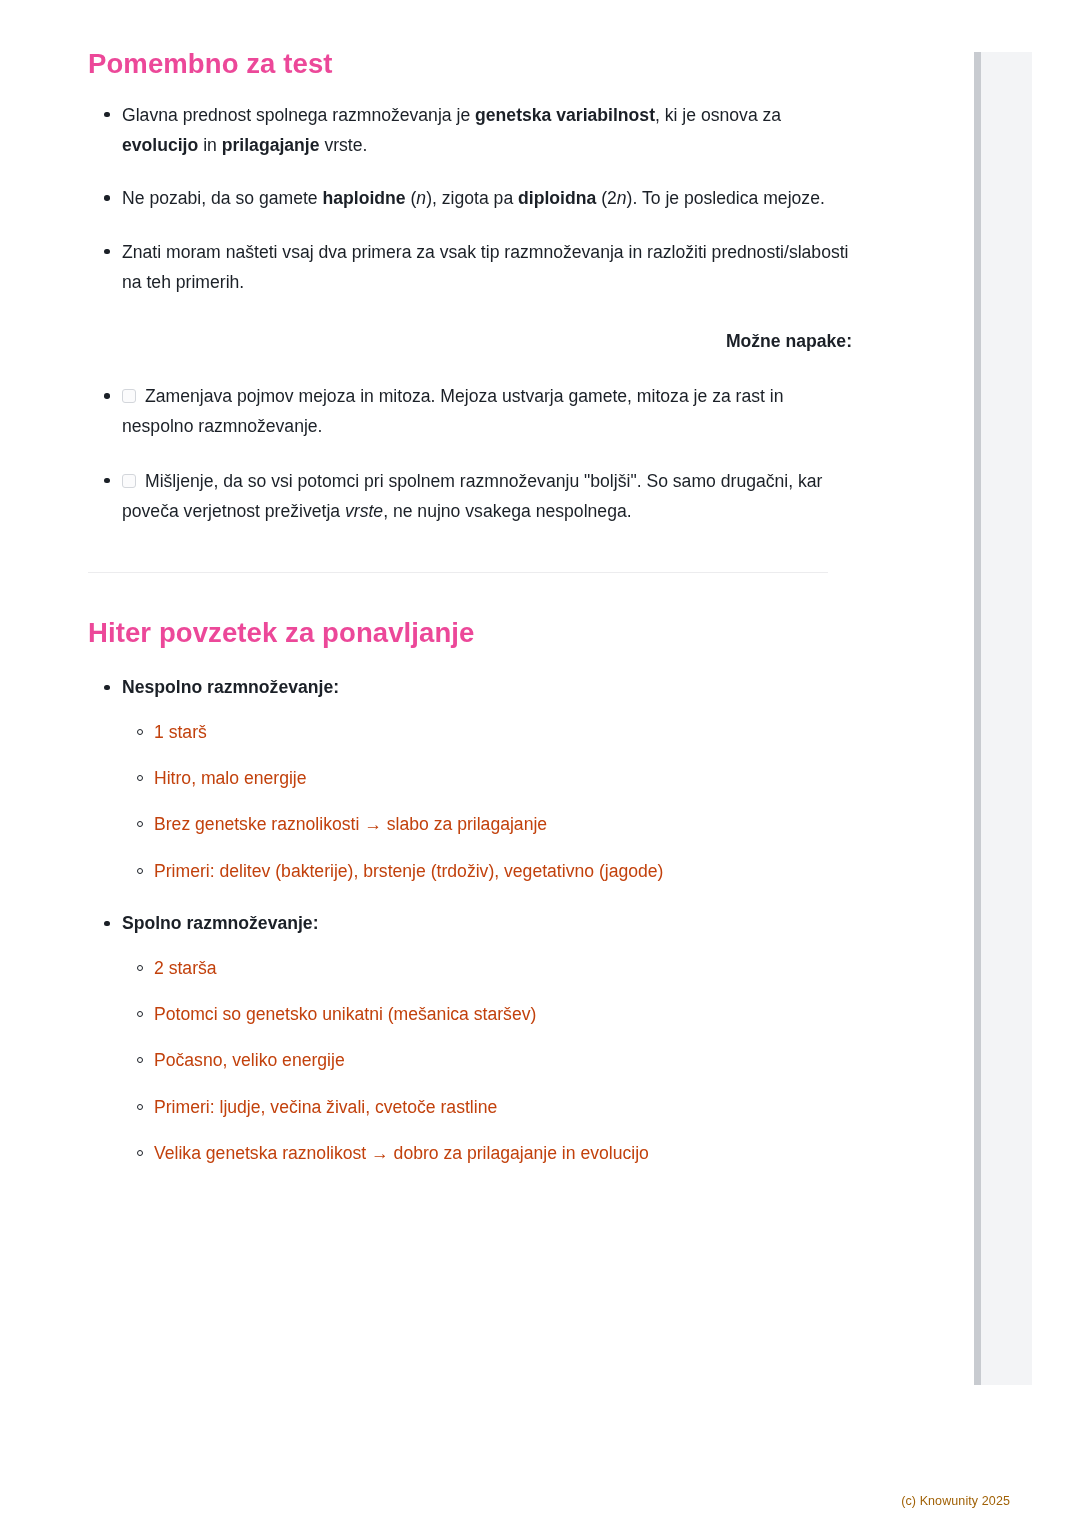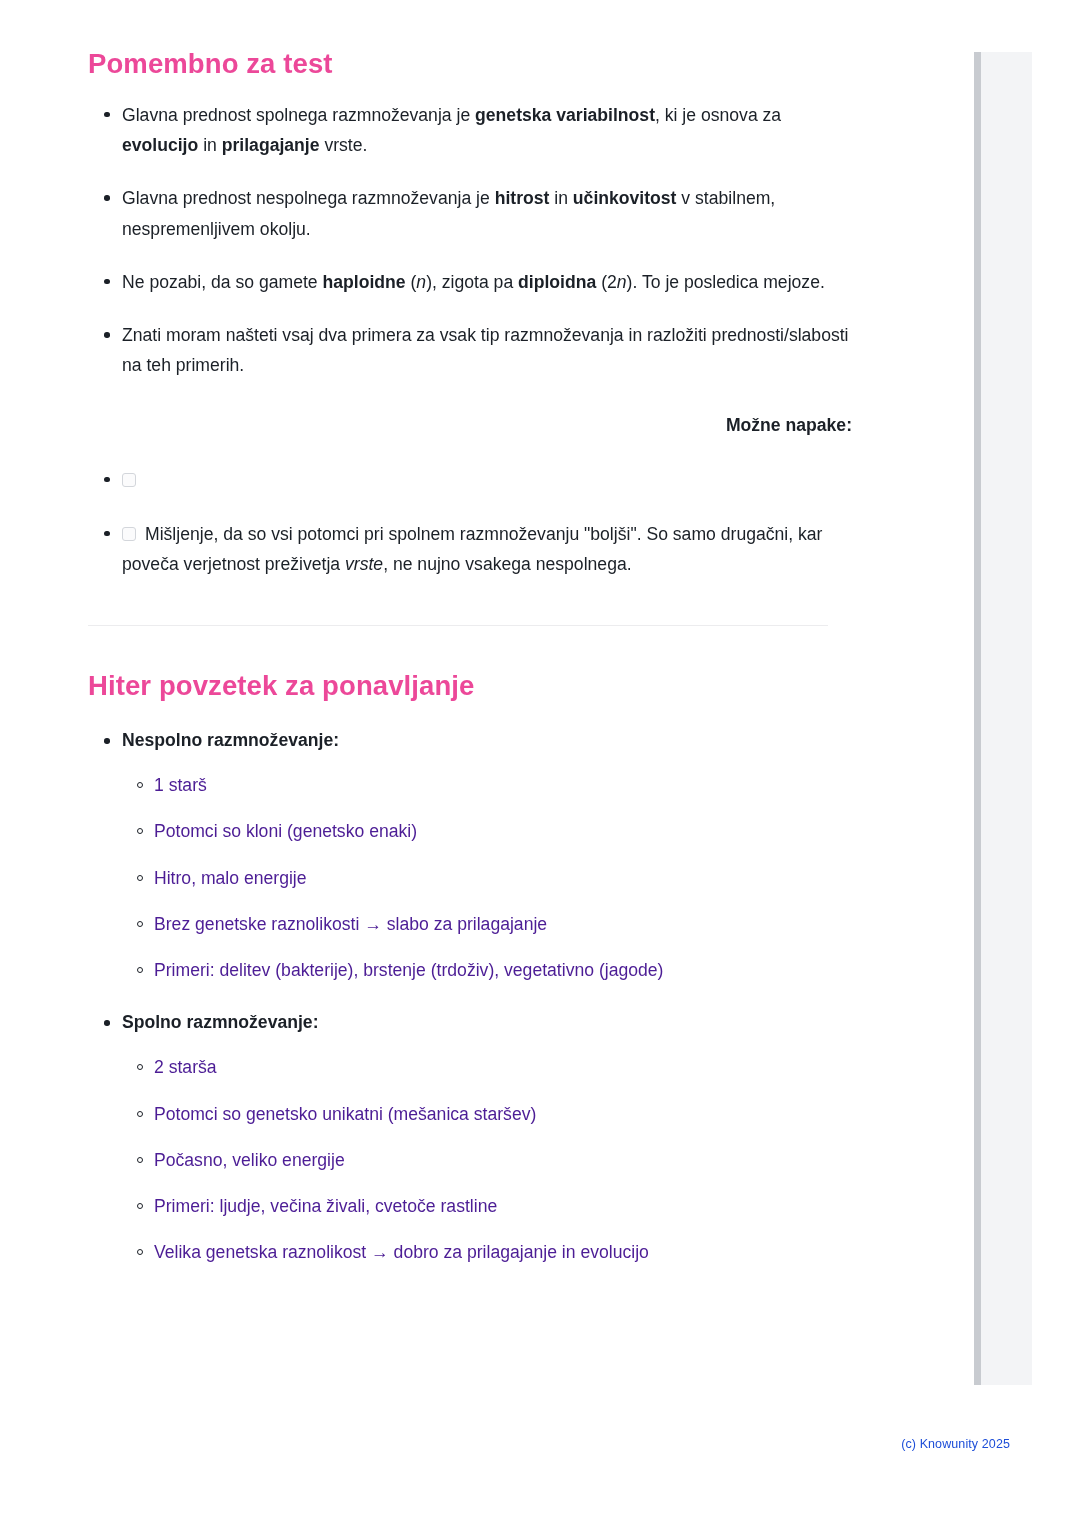--- a/index.html
+++ b/index.html
@@ -152,83 +152,81 @@
     list-style: none;
     margin: 16px 0 24px 0;
     padding: 0;
   }
   ul.sub > li {
     position: relative;
     padding-left: 32px;
     margin-bottom: 19px;
     font-size: 17.6px;
     line-height: 1.55;
-    color: #4c1d95;
+    color: #c2410c;
   }
   ul.sub > li:last-child { margin-bottom: 0; }
   ul.sub > li::before {
     content: "";
     position: absolute;
     left: 15px;
     top: 10px;
     width: 6px;
     height: 6px;
     border-radius: 50%;
     border: 1.4px solid #1b2027;
     background: transparent;
     box-sizing: border-box;
   }
 
   b, strong { font-weight: 700; }
   i, em { font-style: italic; }
 
   .footer {
     position: absolute;
-    top: 1437px;
+    top: 1494px;
     left: 0;
     width: 1010px;
     text-align: right;
     font-size: 12.5px;
-    color: #1d4ed8;
+    color: #a16207;
     letter-spacing: 0.1px;
   }
 </style>
 </head>
 <body>
 
 <div class="scroll-panel"></div>
 <div class="scroll-thumb"></div>
 
 <div class="page">
   <div class="content">
 
     <h1 class="section-title">Pomembno za test</h1>
 
     <ul class="lvl1" id="s1-bullets">
         <li><span>Glavna prednost spolnega razmnoževanja je </span><b>genetska variabilnost</b><span>, ki je osnova za </span><b>evolucijo</b><span> in </span><b>prilagajanje</b><span> vrste.</span></li>
-        <li><span>Glavna prednost nespolnega razmnoževanja je </span><b>hitrost</b><span> in </span><b>učinkovitost</b><span> v stabilnem, nespremenljivem okolju.</span></li>
         <li><span>Ne pozabi, da so gamete </span><b>haploidne</b><span> (</span><i>n</i><span>), zigota pa </span><b>diploidna</b><span> (2</span><i>n</i><span>). To je posledica mejoze.</span></li>
         <li><span>Znati moram našteti vsaj dva primera za vsak tip razmnoževanja in razložiti prednosti/slabosti na teh primerih.</span></li>
       </ul>
 
     <p class="lead">Možne napake:</p>
 
     <ul class="lvl1 task-list" id="s1-mistakes">
-        <li><span class="chk"></span></li>
+        <li><span class="chk"></span><span>Zamenjava pojmov mejoza in mitoza. Mejoza ustvarja gamete, mitoza je za rast in nespolno razmnoževanje.</span></li>
         <li><span class="chk"></span><span>Mišljenje, da so vsi potomci pri spolnem razmnoževanju "boljši". So samo drugačni, kar poveča verjetnost preživetja </span><i>vrste</i><span>, ne nujno vsakega nespolnega.</span></li>
       </ul>
 
     <hr class="divider">
 
     <h1 class="section-title second">Hiter povzetek za ponavljanje</h1>
 
     <ul class="summary" id="s2-groups">
         <li><span class="grp-label">Nespolno razmnoževanje:</span><ul class="sub">
             <li>1 starš</li>
-            <li>Potomci so kloni (genetsko enaki)</li>
             <li>Hitro, malo energije</li>
             <li>Brez genetske raznolikosti → slabo za prilagajanje</li>
             <li>Primeri: delitev (bakterije), brstenje (trdoživ), vegetativno (jagode)</li>
           </ul></li>
         <li><span class="grp-label">Spolno razmnoževanje:</span><ul class="sub">
             <li>2 starša</li>
             <li>Potomci so genetsko unikatni (mešanica staršev)</li>
             <li>Počasno, veliko energije</li>
             <li>Primeri: ljudje, večina živali, cvetoče rastline</li>
             <li>Velika genetska raznolikost → dobro za prilagajanje in evolucijo</li>

